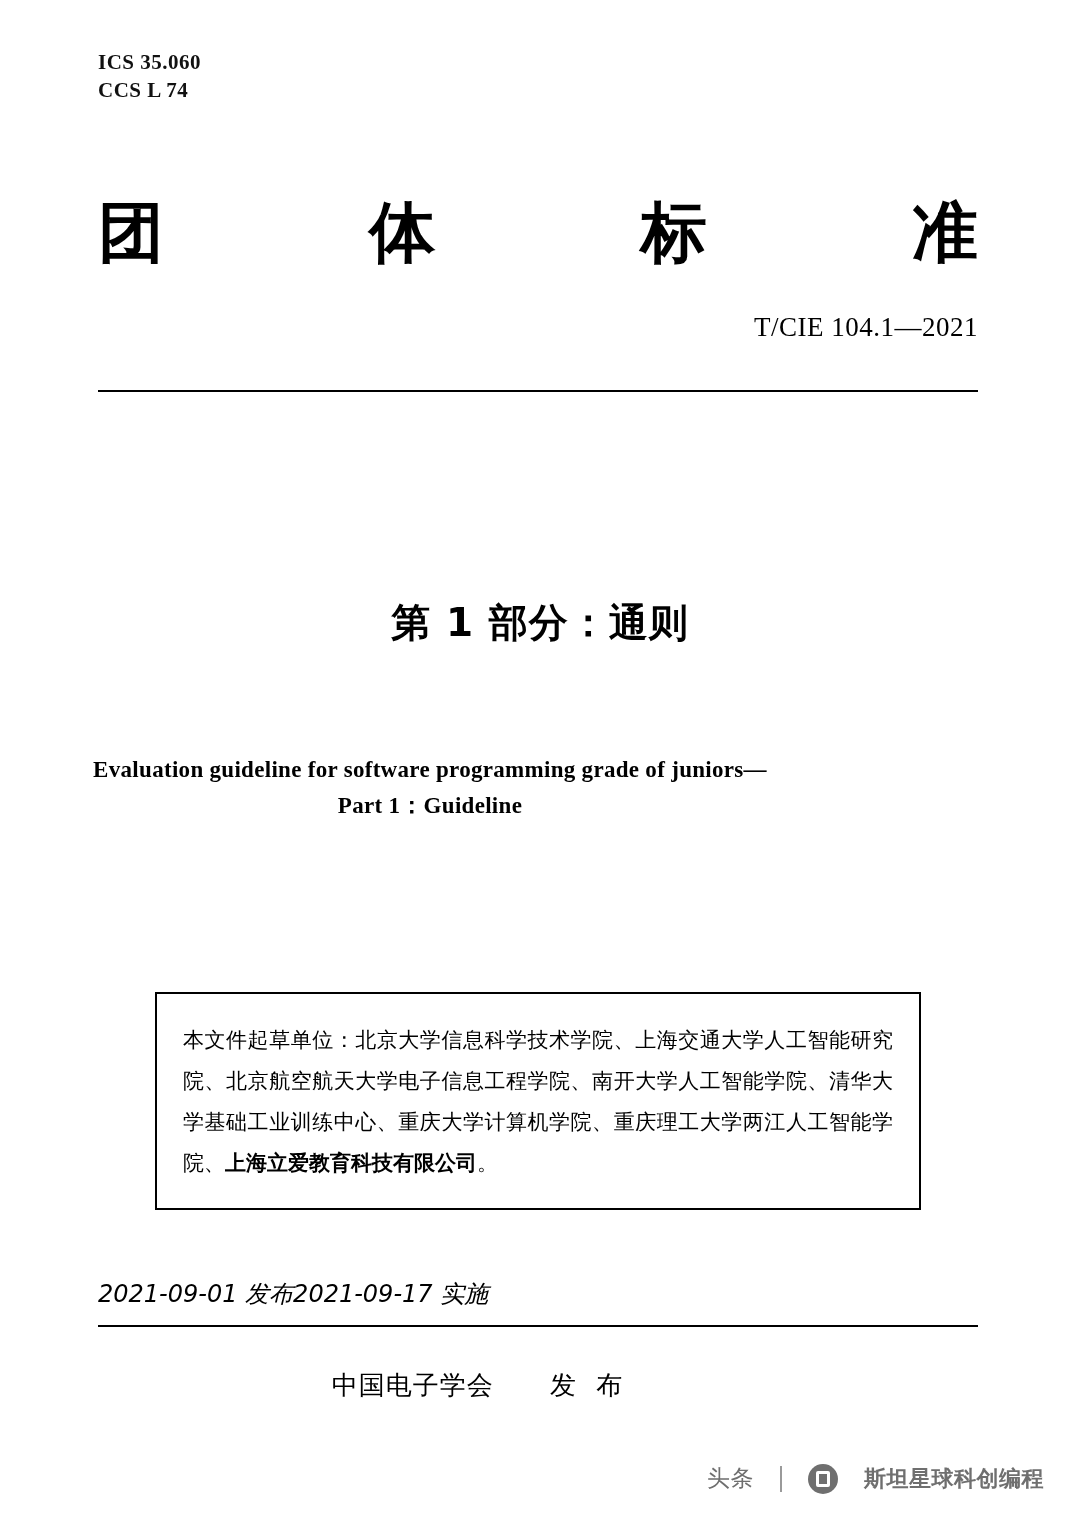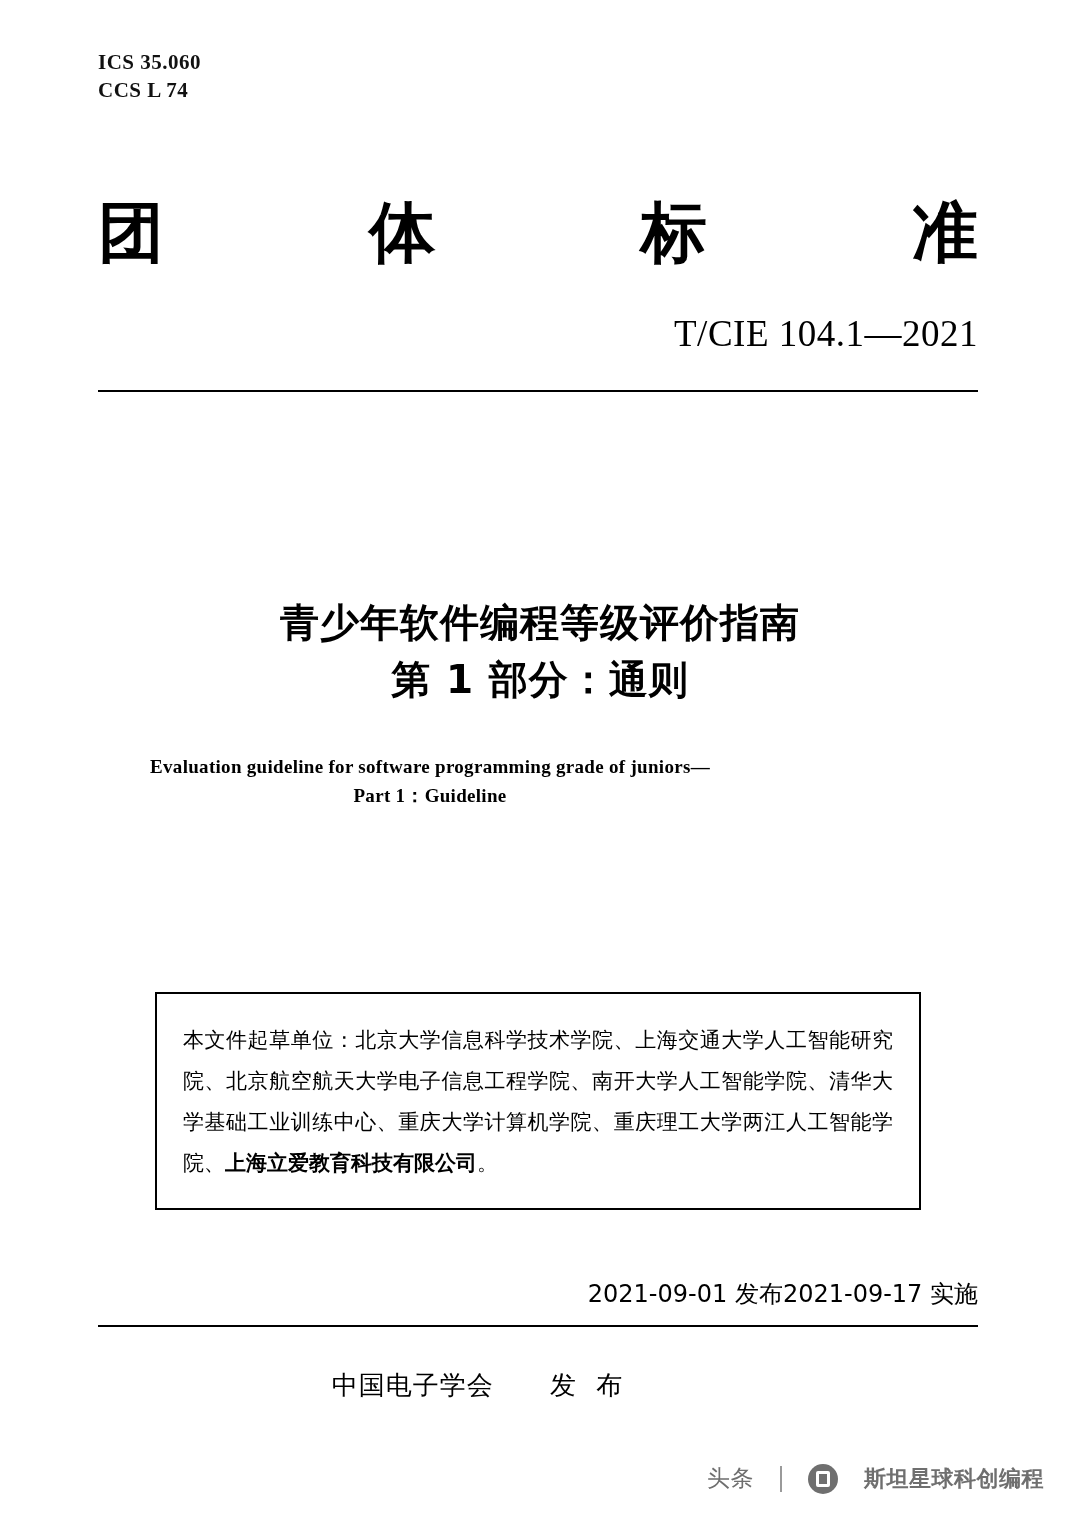--- a/index.html
+++ b/index.html
@@ -56,21 +56,21 @@
   .tuanti span {
     display: inline-block;
   }
 
   
   .std-no {
     position: absolute;
     right: 102px;
     top: 312px;
     font-family: "Liberation Serif", serif;
-    font-size: 37px;
+    font-size: 27px;
     letter-spacing: 0.5px;
     color: #000;
   }
 
   
   .rule-top {
     position: absolute;
     left: 98px;
     top: 390px;
     width: 880px;
@@ -102,21 +102,21 @@
 
   
   .en-title {
     position: absolute;
     left: 0;
     top: 752px;
     width: 860px;
     text-align: center;
     font-family: "Liberation Serif", serif;
     font-weight: bold;
-    font-size: 19px;
+    font-size: 23px;
     line-height: 1.55;
     letter-spacing: 0.3px;
     color: #000;
   }
 
   
   .box {
     position: absolute;
     left: 155px;
     top: 992px;
@@ -137,24 +137,25 @@
     font-weight: bold;
   }
 
   
   .dates {
     position: absolute;
     left: 98px;
     top: 1278px;
     width: 880px;
     display: flex;
-    justify-content: flex-end;
+    justify-content: flex-start;
     font-family: "DejaVu Sans", sans-serif;
     font-size: 24px;
     color: #000;
+    font-style: italic;
   }
   .rule-bottom {
     position: absolute;
     left: 98px;
     top: 1325px;
     width: 880px;
     height: 0;
     border-top: 2px solid #000;
   }
 
@@ -241,21 +242,20 @@
     <span>体</span>
     <span>标</span>
     <span>准</span>
   </div>
 
   <div class="std-no">T/CIE  104.1—2021</div>
 
   <div class="rule-top"></div>
 
   <div class="doc-title">
-    <div class="line1">青少年软件编程等级评价指南</div>
     <div class="line2">第 1 部分：通则</div>
   </div>
 
   <div class="en-title">
     <div>Evaluation guideline for software programming grade of juniors—</div>
     <div>Part 1：Guideline</div>
   </div>
 
   <div class="box">
     <p><span>本文件起草单位：</span><span>北京大学信息科学技术学院、上海交通大学人工智能研究院、北京航空航天大学电子信息工程学院、南开大学人工智能学院、清华大学基础工业训练中心、重庆大学计算机学院、重庆理工大学两江人工智能学院、</span><b>上海立爱教育科技有限公司</b><span>。</span></p>

